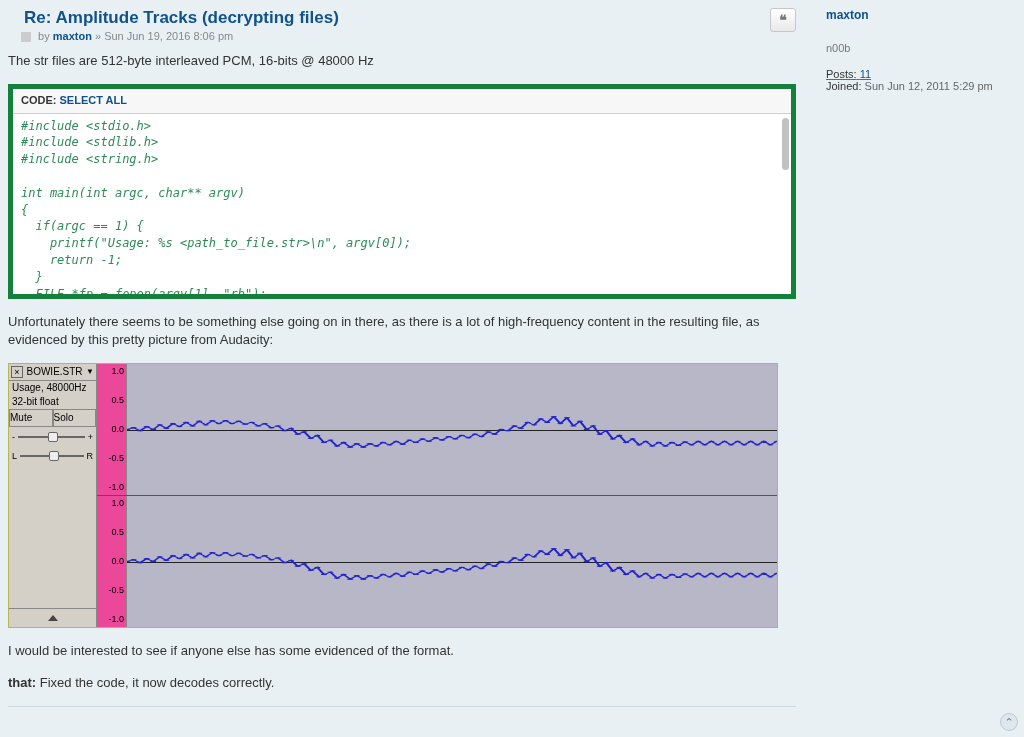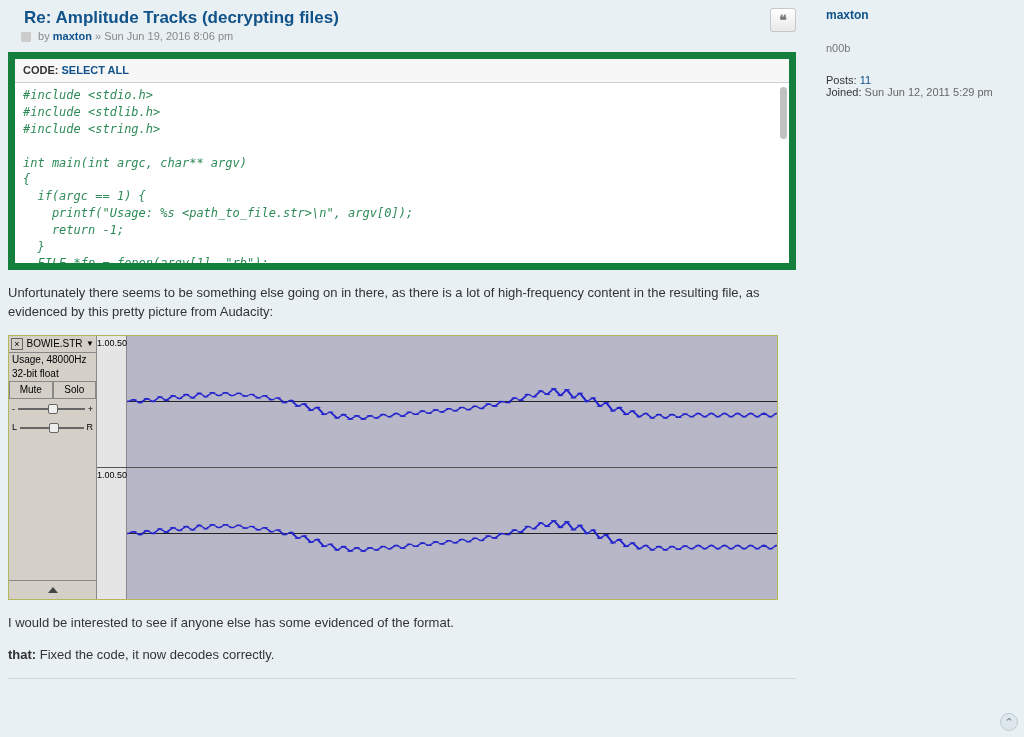--- a/index.html
+++ b/index.html
@@ -18,21 +18,21 @@
   }
   .postbody { flex: 1; padding-right: 20px; }
   .postprofile {
     width: 200px;
     padding: 0 10px;
     font-size: 11px;
     color: #666;
   }
   .postprofile .pname a { color: #105289; font-weight: bold; text-decoration: none; font-size: 12px;}
   .postprofile .rank { color: #777; font-size: 11px; margin-top:20px;}
-  .postprofile .pline { margin-top: 20px; }
+  .postprofile .pline { margin-top: 14px; text-decoration: underline; }
   .postprofile .lbl { color:#333; }
   .postprofile a.num { color:#105289; text-decoration:none;}
   h3 { margin: 0 0 2px 16px; font-family: "Trebuchet MS", Arial; font-size: 17px; font-weight: bold; }
   h3 a { color: #105289; text-decoration: none; }
   .quote-btn {
     float: right;
     width: 26px; height: 24px;
     border: 1px solid #c7c7c7;
     border-radius: 3px;
     background: linear-gradient(#fff,#e9e9e9);
@@ -40,21 +40,21 @@
     display:flex; align-items:center; justify-content:center;
     font-family: Georgia, serif; font-size:14px; font-weight:bold;
     cursor:pointer;
   }
   .meta { font-size: 11px; color: #888; margin-bottom: 10px; padding-left: 13px; }
   .meta .mini-icon { display:inline-block; width:10px;height:10px; background:#ccc; vertical-align:middle; margin-right:4px; border-radius:1px;}
   .meta a { color: #105289; text-decoration: none; font-weight:bold;}
   .content { font-size: 13px; color: #333; line-height: 1.4; }
   .content p { margin: 0 0 14px 0; }
   .codebox {
-    border: 7px solid #15803d;
+    border: 5px solid #15803d;
     background: #fff;
     margin: 6px 0 14px 0;
     font-size: 12px;
   }
   .codehead {
     padding: 4px 8px;
     border-bottom: 1px solid #c9d2d8;
     font-size: 11px;
     color: #333;
     background:#f7f7f7;
@@ -94,31 +94,31 @@
     display:flex; flex-direction:column;
   }
   .a-trackname {
     background:#d4d0c8; padding:1px 2px; border-bottom:1px solid #888;
     display:flex; align-items:center; justify-content:space-between;
   }
   .a-trackname .x { width:12px;height:12px; border:1px solid #666; display:flex;align-items:center;justify-content:center;font-size:9px;background:#d4d0c8;}
   .a-trackname .dd { font-size:8px; }
   .a-info { padding:1px 3px; line-height:1.2; }
   .a-btns { display:flex; }
-  .a-btns div { flex:1; text-align:center; border:1px solid #888; background:#d4d0c8; padding:1px 0; font-size:10px;}
+  .a-btns div { flex:1; text-align:left; border:1px solid #888; background:#d4d0c8; padding:1px 0; font-size:10px;}
   .a-slider { padding:4px 3px 2px 3px; display:flex; align-items:center; justify-content:space-between; font-size:9px;}
   .a-slider .track { flex:1; height:2px; background:linear-gradient(to right,#666,#666); margin:0 3px; position:relative;}
   .a-slider .thumb{ position:absolute; left:45%; top:-4px; width:10px;height:10px; background:#eee;border:1px solid #666;border-radius:2px;}
   .a-collapse { margin-top:auto; text-align:center; border-top:1px solid #888; padding:2px 0;}
   .a-collapse .tri{display:inline-block;width:0;height:0;border-left:5px solid transparent;border-right:5px solid transparent;border-bottom:6px solid #444;}
   .a-right { flex:1; display:flex; flex-direction:column; }
   .a-scale {
-    width:30px; background:#e5e5e5; border-right:1px solid #888;
+    width:30px; background:#ec4899; border-right:1px solid #888;
     font-size:9px; color:#000;
-    display:flex; flex-direction:row; justify-content:space-between;
+    display:flex; flex-direction:column; justify-content:space-between;
     padding:1px 2px 1px 0; text-align:right;
   }
   .a-row { display:flex; flex:1; border-bottom:1px solid #555;}
   .a-row:last-child{border-bottom:none;}
   .a-wave { flex:1; background:#b7b7c7; position:relative; overflow:hidden;}
   .a-wave .zero { position:absolute; left:0;right:0; top:50%; height:1px; background:#222;}
   .a-wave svg { position:absolute; inset:0; width:100%; height:100%; }
   .notice {
     font-size: 11px;
     color: #888;
@@ -151,20 +151,21 @@
     </h3>
     <div class="meta">
       <span class="mini-icon"></span>
       <span>by</span>
       <a href="#">maxton</a>
       <span>»</span>
       <span>Sun Jun 19, 2016 8:06 pm</span>
     </div>
 
     <div class="content">
+      <p>The str files are 512-byte interleaved PCM, 16-bits @ 48000 Hz</p>
 
       <div class="codebox">
         <div class="codehead">
           <span class="lbl">CODE:</span>
           <a href="#">SELECT ALL</a>
         </div>
         <div class="codebody">#include &lt;stdio.h&gt;
 #include &lt;stdlib.h&gt;
 #include &lt;string.h&gt;
 

